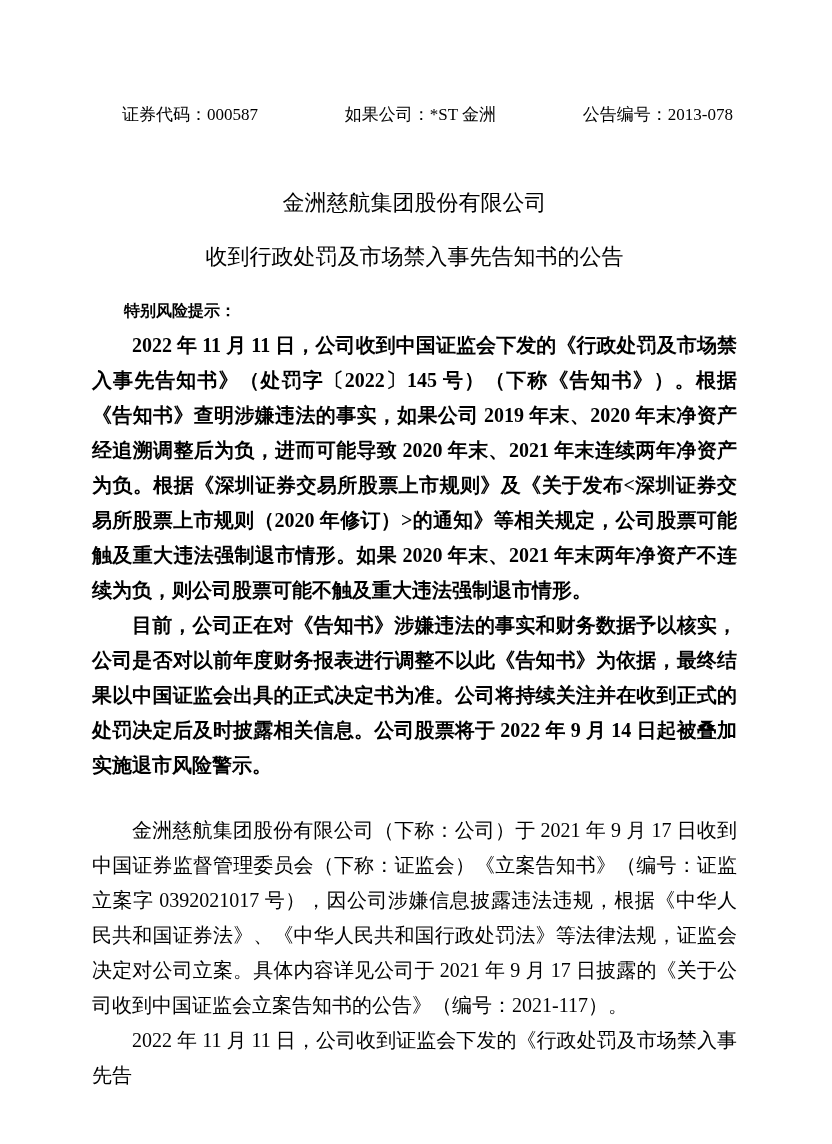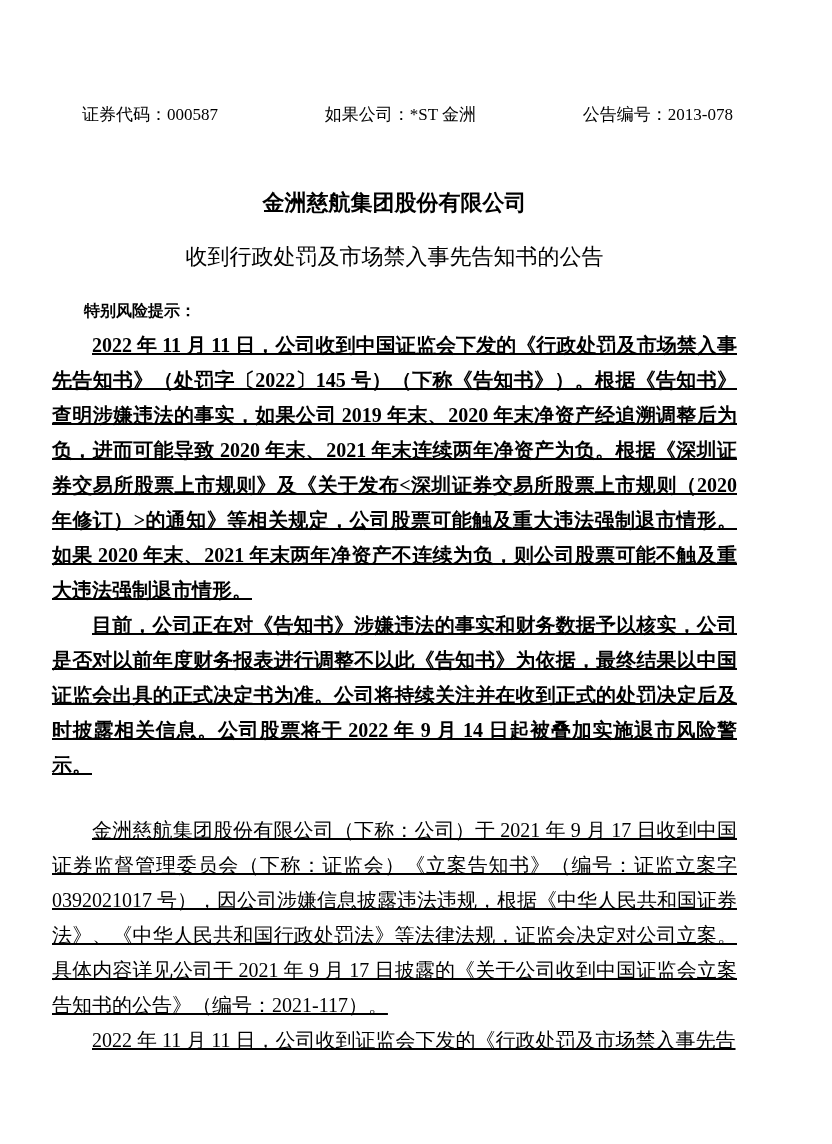--- a/index.html
+++ b/index.html
@@ -4,37 +4,37 @@
 <style>
   html, body { margin: 0; padding: 0; background: #e8e8e8; }
   .page {
     position: relative;
     width: 832px;
     height: 1144px;
     margin: 0 auto;
     background: #ffffff;
     color: #000000;
     box-sizing: border-box;
-    padding: 103px 95px 0 52px;
+    padding: 103px 95px 0 92px;
     font-family: "Liberation Serif", "DejaVu Serif", serif;
     overflow: hidden;
   }
   .doc-header {
     display: flex;
     justify-content: space-between;
     padding: 0 4px 0 30px;
     font-size: 17px;
     line-height: 24px;
     white-space: nowrap;
   }
   .title-company {
     margin: 62px 0 0 0;
     text-align: center;
     font-family: "Liberation Sans", "DejaVu Sans", sans-serif;
-    font-weight: bold;
+    font-weight: normal;
     font-size: 22px;
     line-height: 28px;
   }
   .title-subject {
     margin: 26px 0 0 0;
     text-align: center;
     font-family: "Liberation Sans", "DejaVu Sans", sans-serif;
     font-weight: normal;
     font-size: 22px;
     line-height: 28px;
@@ -54,21 +54,20 @@
     font-size: 16px;
     line-height: 35px;
     text-indent: 2em;
   }
   .para {
     margin: 0;
     font-size: 20px;
     line-height: 35px;
     text-indent: 2em;
     text-align: justify;
-    text-decoration: underline;
   }
   .para.bold { font-weight: bold; }
   .para.gap-top { margin-top: 30px; }
 </style>
 </head>
 <body>
 
 <div class="page">
 
   <div class="doc-header">

